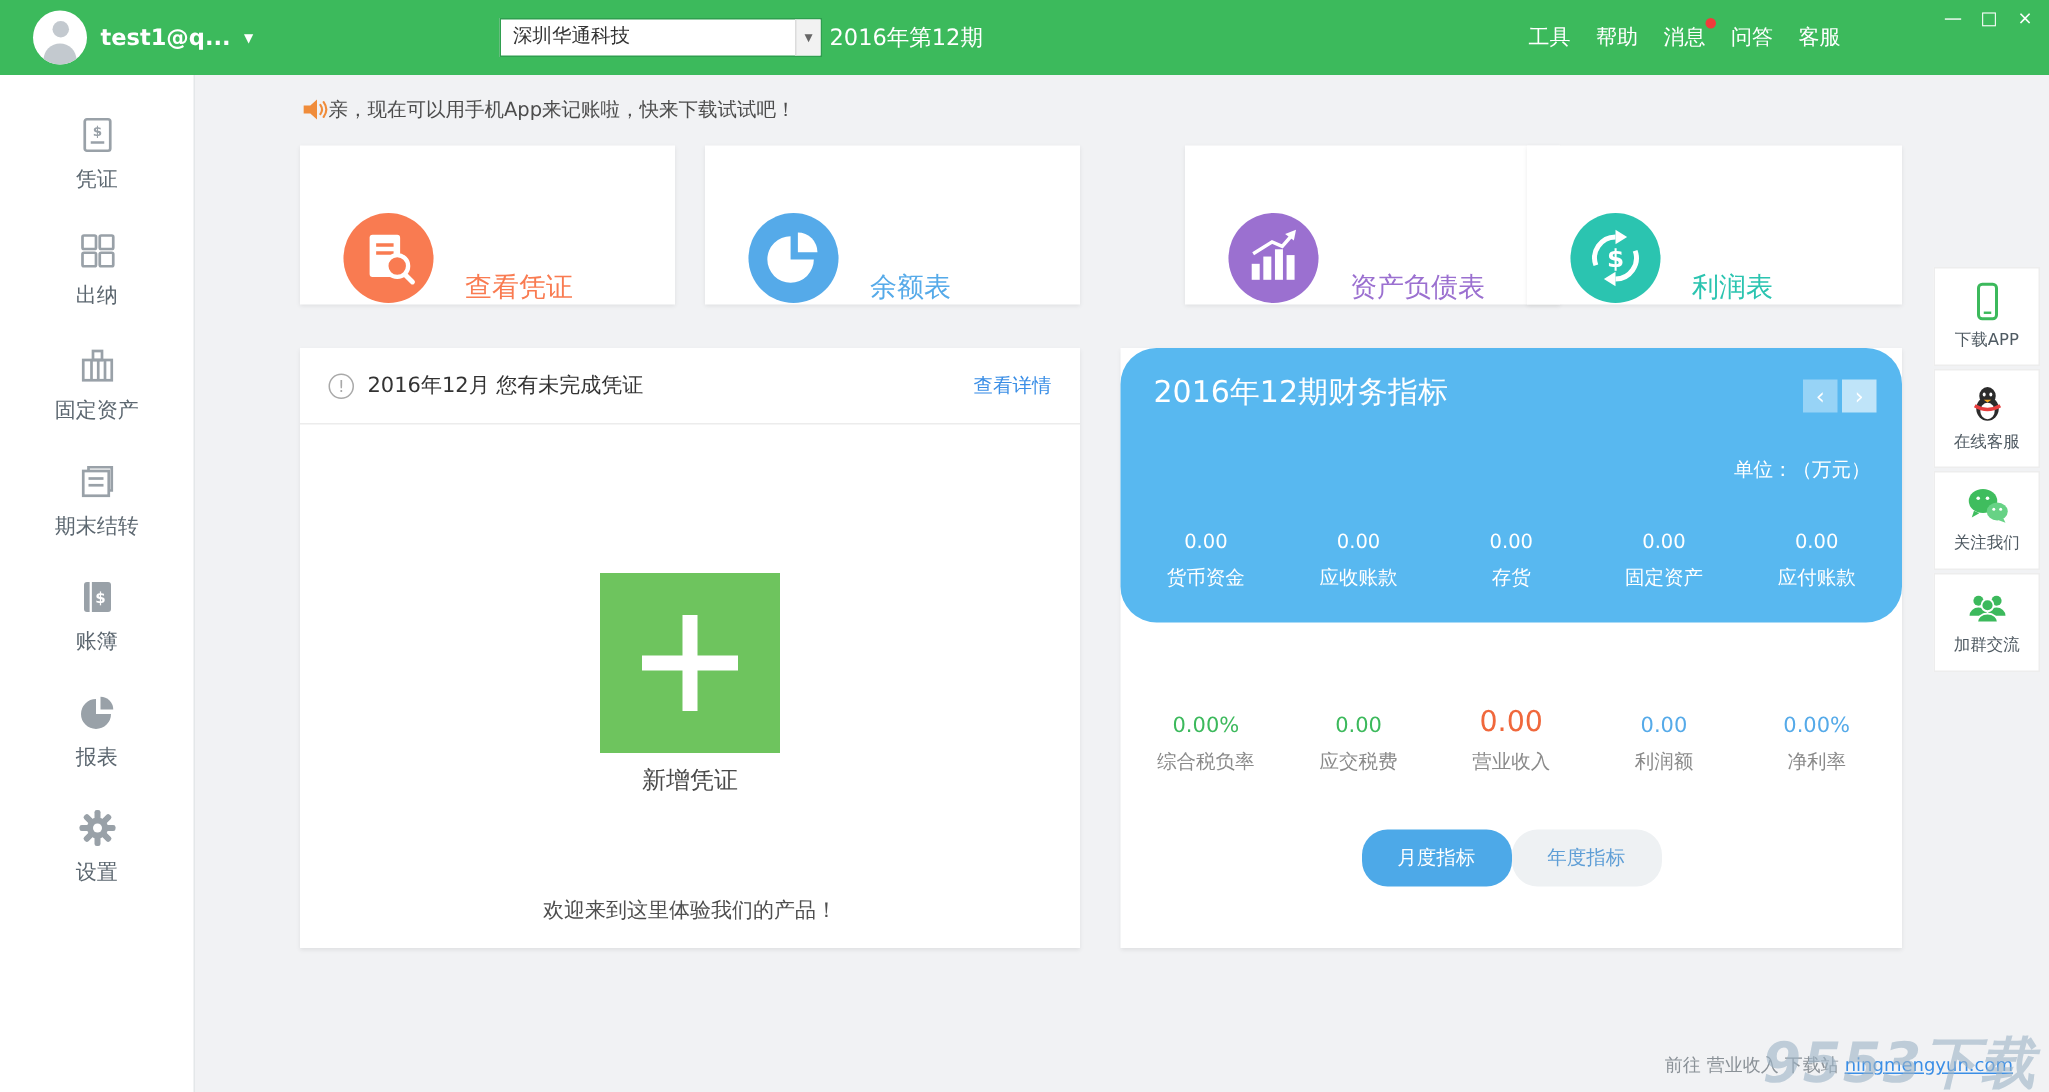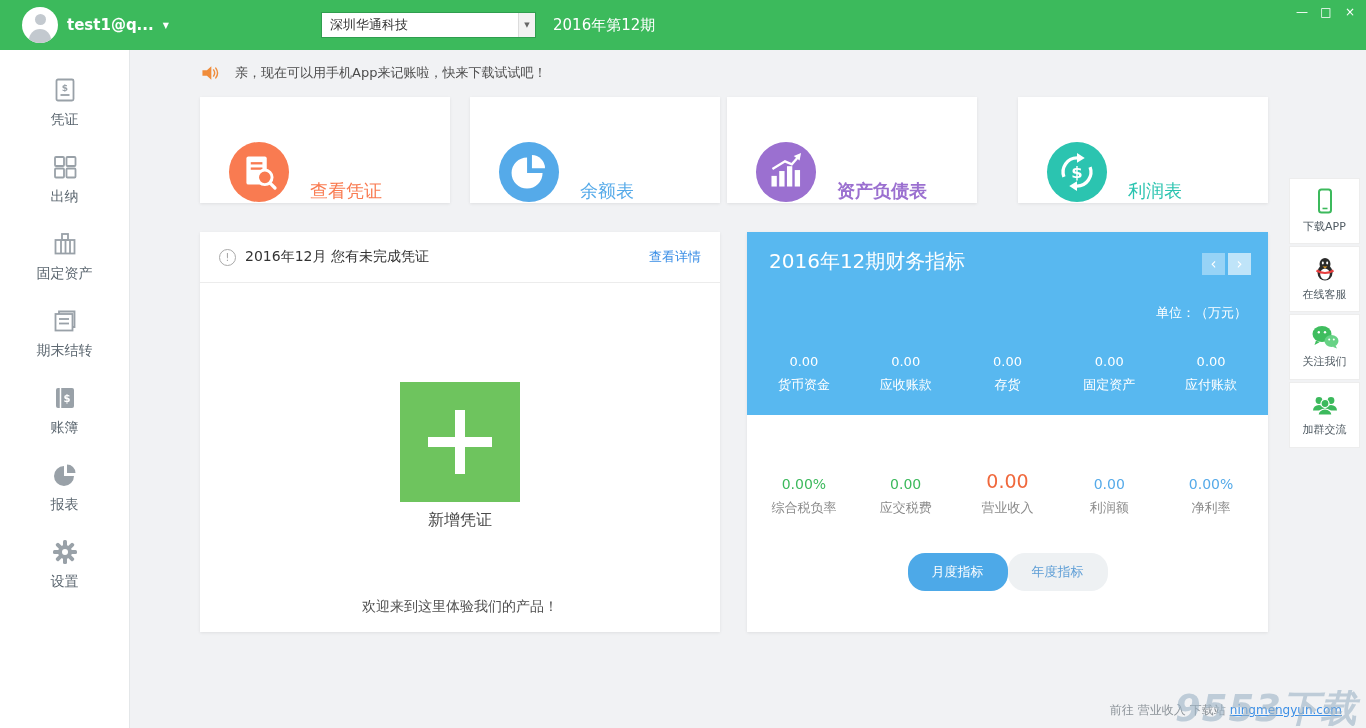--- a/index.html
+++ b/index.html
@@ -8,61 +8,61 @@
   svg { display:block; }
 
   
   .topbar { position:absolute; left:0; top:0; width:1366px; height:50px; background:#3cba5c; z-index:20; }
   .user-area { position:absolute; left:22px; top:7px; height:36px; display:flex; align-items:center; gap:9px; cursor:pointer; }
   .avatar { width:36px; height:36px; border-radius:50%; background:#fff; position:relative; overflow:hidden; }
   .avatar .head { position:absolute; left:12.5px; top:7px; width:11px; height:11px; border-radius:50%; background:#c3c9cf; }
   .avatar .shoulders { position:absolute; left:7px; top:22px; width:22px; height:15px; border-radius:11px 11px 0 0; background:#c3c9cf; }
   .username { color:#fff; font-size:15px; font-weight:bold; }
   .user-caret { color:#fff; font-size:8px; }
-  .company-select { position:absolute; left:321px; top:12px; width:215px; height:26px; background:#fff; border:1px solid #2f9e4f; display:flex; align-items:stretch; cursor:pointer; }
+  .company-select { position:absolute; left:333px; top:12px; width:215px; height:26px; background:#fff; border:1px solid #2f9e4f; display:flex; align-items:stretch; cursor:pointer; }
   .sel-text { flex:1; font-size:13px; color:#333; line-height:24px; padding-left:8px; white-space:nowrap; overflow:hidden; }
   .sel-btn { width:17px; background:#f2f2f2; border-left:1px solid #dcdcdc; display:flex; align-items:center; justify-content:center; font-size:7px; color:#666; }
   .period-label { position:absolute; left:553px; top:0; height:50px; line-height:50px; color:#fff; font-size:15px; }
   .topmenu { position:absolute; right:139px; top:0; height:50px; display:flex; align-items:center; gap:17px; }
   .menu-item { color:#fff; font-size:14px; cursor:pointer; position:relative; white-space:nowrap; }
   .menu-item .dot { position:absolute; top:-4px; right:-7px; width:7px; height:7px; border-radius:50%; background:#f03b3b; }
   .win-controls { position:absolute; right:5px; top:3px; display:flex; gap:2px; }
   .win-btn { width:22px; height:18px; display:flex; align-items:center; justify-content:center; color:#fff; font-size:12px; cursor:pointer; }
 
   
   .sidebar { position:absolute; left:0; top:50px; width:130px; height:678px; background:#fff; border-right:1px solid #e4e7e9; padding-top:14px; z-index:5; }
   .side-item { height:77px; display:flex; flex-direction:column; align-items:center; justify-content:center; gap:8px; cursor:pointer; }
   .side-label { font-size:14px; color:#5c6770; }
 
   
-  .notice { position:absolute; left:201px; top:64px; display:flex; align-items:center; gap:16px; }
+  .notice { position:absolute; left:201px; top:64px; display:flex; align-items:center; gap:0; }
   .notice-text { font-size:13px; color:#4c4c4c; }
 
   
   .quick-card { position:absolute; top:97px; width:250px; height:106px; background:#fff; box-shadow:0 1px 3px rgba(0,0,0,.08); display:flex; align-items:flex-end; padding-left:28px; gap:20px; cursor:pointer; }
-  .qc-0 { left:200px; } .qc-1 { left:470px; } .qc-2 { left:727px;font-weight:bold; } .qc-3 { left:1018px; }
+  .qc-0 { left:200px; } .qc-1 { left:470px; } .qc-2 { left:790px; } .qc-3 { left:1018px; }
   .qc-label { font-size:18px; }
   .qc-0 .qc-label { color:#f97b51; } .qc-1 .qc-label { color:#55aae9; }
   .qc-2 .qc-label { color:#9b70d0; } .qc-3 .qc-label { color:#2bc4b0; }
 
   
   .voucher-panel { position:absolute; left:200px; top:232px; width:520px; height:400px; background:#fff; box-shadow:0 1px 3px rgba(0,0,0,.08); }
   .vp-header { height:51px; border-bottom:1px solid #ececec; display:flex; align-items:center; gap:9px; padding:0 19px; }
   .info-circle { width:17px; height:17px; min-width:17px; border:1px solid #a9a9a9; border-radius:50%; color:#a9a9a9; font-size:11px; display:flex; align-items:center; justify-content:center; }
   .vp-title { flex:1; font-size:14px; color:#333; }
   .vp-link { font-size:13px; color:#3a8ee6; cursor:pointer; }
   .plus-btn { position:absolute; left:200px; top:150px; width:120px; height:120px; background:#6ec45e; cursor:pointer; }
   .plus-btn::before { content:""; position:absolute; left:28px; top:55px; width:64px; height:10px; background:#fff; }
   .plus-btn::after { content:""; position:absolute; left:55px; top:28px; width:10px; height:64px; background:#fff; }
   .new-voucher-label { position:absolute; left:0; top:278px; width:100%; text-align:center; font-size:16px; color:#4a4a4a; cursor:pointer; }
   .welcome-text { position:absolute; left:0; top:366px; width:100%; text-align:center; font-size:14px; color:#4f4f4f; }
 
   
   .finance-panel { position:absolute; left:747px; top:232px; width:521px; height:400px; background:#fff; box-shadow:0 1px 3px rgba(0,0,0,.08); }
-  .fp-blue { position:absolute; left:0; top:0; width:100%; height:183px; background:#58b8f0; }
+  .fp-blue { position:absolute; left:0; top:0; width:100%; height:183px; background:#58b8f0;border-radius:24px; }
   .fp-title { position:absolute; left:22px; top:16px; color:#fff; font-size:20px; }
   .fp-nav { position:absolute; right:17px; top:21px; display:flex; gap:3px; }
   .fp-nav-btn { width:23px; height:22px; display:flex; align-items:center; justify-content:center; color:#fff; font-size:15px; cursor:pointer; }
   .fp-prev { background:rgba(255,255,255,.38); }
   .fp-next { background:rgba(255,255,255,.62); }
   .fp-unit { position:absolute; right:21px; top:72px; color:#fff; font-size:13px; }
   .stats-grid { position:absolute; left:6px; right:6px; display:grid; grid-template-columns:repeat(5,1fr); }
   .blue-stats { top:117px; }
   .stat { text-align:center; }
   .stat-value { height:20px; display:flex; align-items:flex-end; justify-content:center; margin-bottom:7px; font-size:13px; }
@@ -104,20 +104,27 @@
     <span class="user-caret">▼</span>
   </div>
 
   <div class="company-select">
     <span class="sel-text">深圳华通科技</span>
     <span class="sel-btn">▼</span>
   </div>
 
   <span class="period-label">2016年第12期</span>
 
+  <nav class="topmenu">
+    <span class="menu-item"><span>工具</span></span>
+    <span class="menu-item"><span>帮助</span></span>
+    <span class="menu-item"><span>消息</span><span class="dot"></span></span>
+    <span class="menu-item"><span>问答</span></span>
+    <span class="menu-item"><span>客服</span></span>
+  </nav>
 
   <div class="win-controls">
     <span class="win-btn">—</span>
     <span class="win-btn">□</span>
     <span class="win-btn">×</span>
   </div>
 </header>
 
 <aside class="sidebar">
   <div class="side-item">

